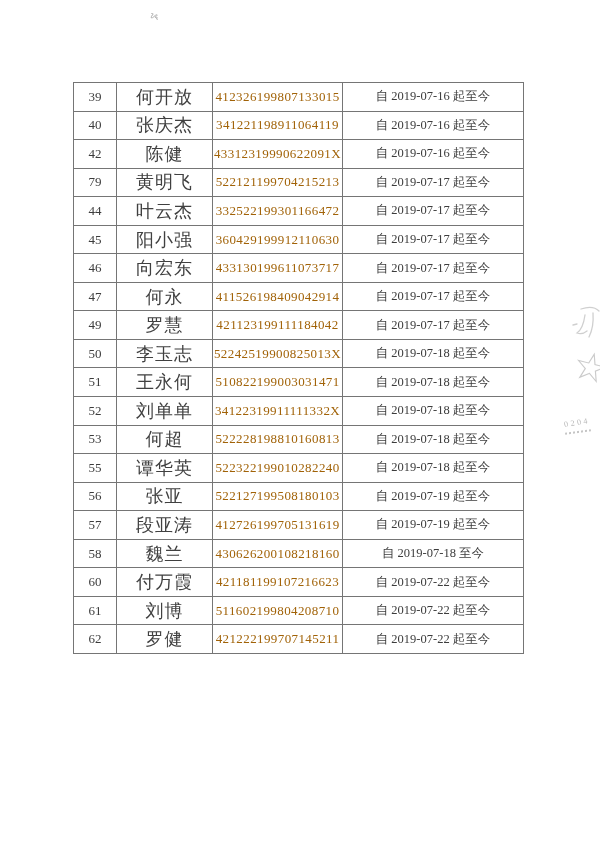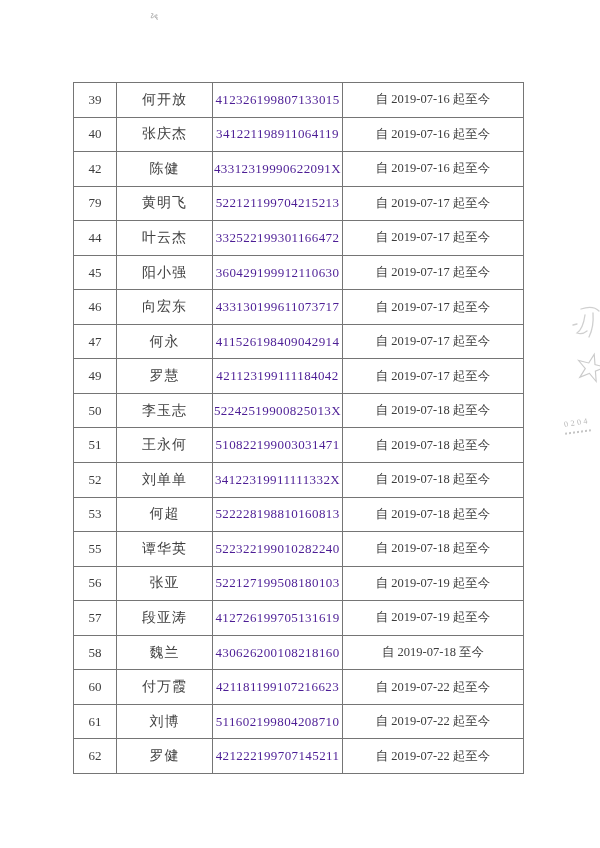--- a/index.html
+++ b/index.html
@@ -15,21 +15,21 @@
     font-family: "Liberation Serif", "DejaVu Serif", serif;
     color: #3a3a3a;
   }
 
   
   .roster-wrap {
     position: absolute;
     left: 73px;
     top: 82px;
     width: 450px;
-    height: 692px;
+    height: 572px;
   }
   table.roster {
     width: 100%;
     height: 100%;
     border-collapse: collapse;
     table-layout: fixed;
   }
   table.roster td {
     border: 1px solid #757575;
     text-align: center;
@@ -45,27 +45,27 @@
   col.c-index  { width: 43px; }
   col.c-name   { width: 96px; }
   col.c-id     { width: 130px; }
   col.c-period { width: 181px; }
 
   td.c-index {
     font-size: 13px;
     color: #3c3c3c;
   }
   td.c-name {
-    font-size: 14px;
+    font-size: 18px;
     color: #404040;
     letter-spacing: 1px;
   }
   td.c-id {
     font-size: 13px;
-    color: #4c1d95;
+    color: #a16207;
     letter-spacing: 0.4px;
   }
   td.c-period {
     font-size: 12.5px;
     color: #3c3c3c;
     margin-left: 20px;
   }
 
   
   .seal-fragment {

